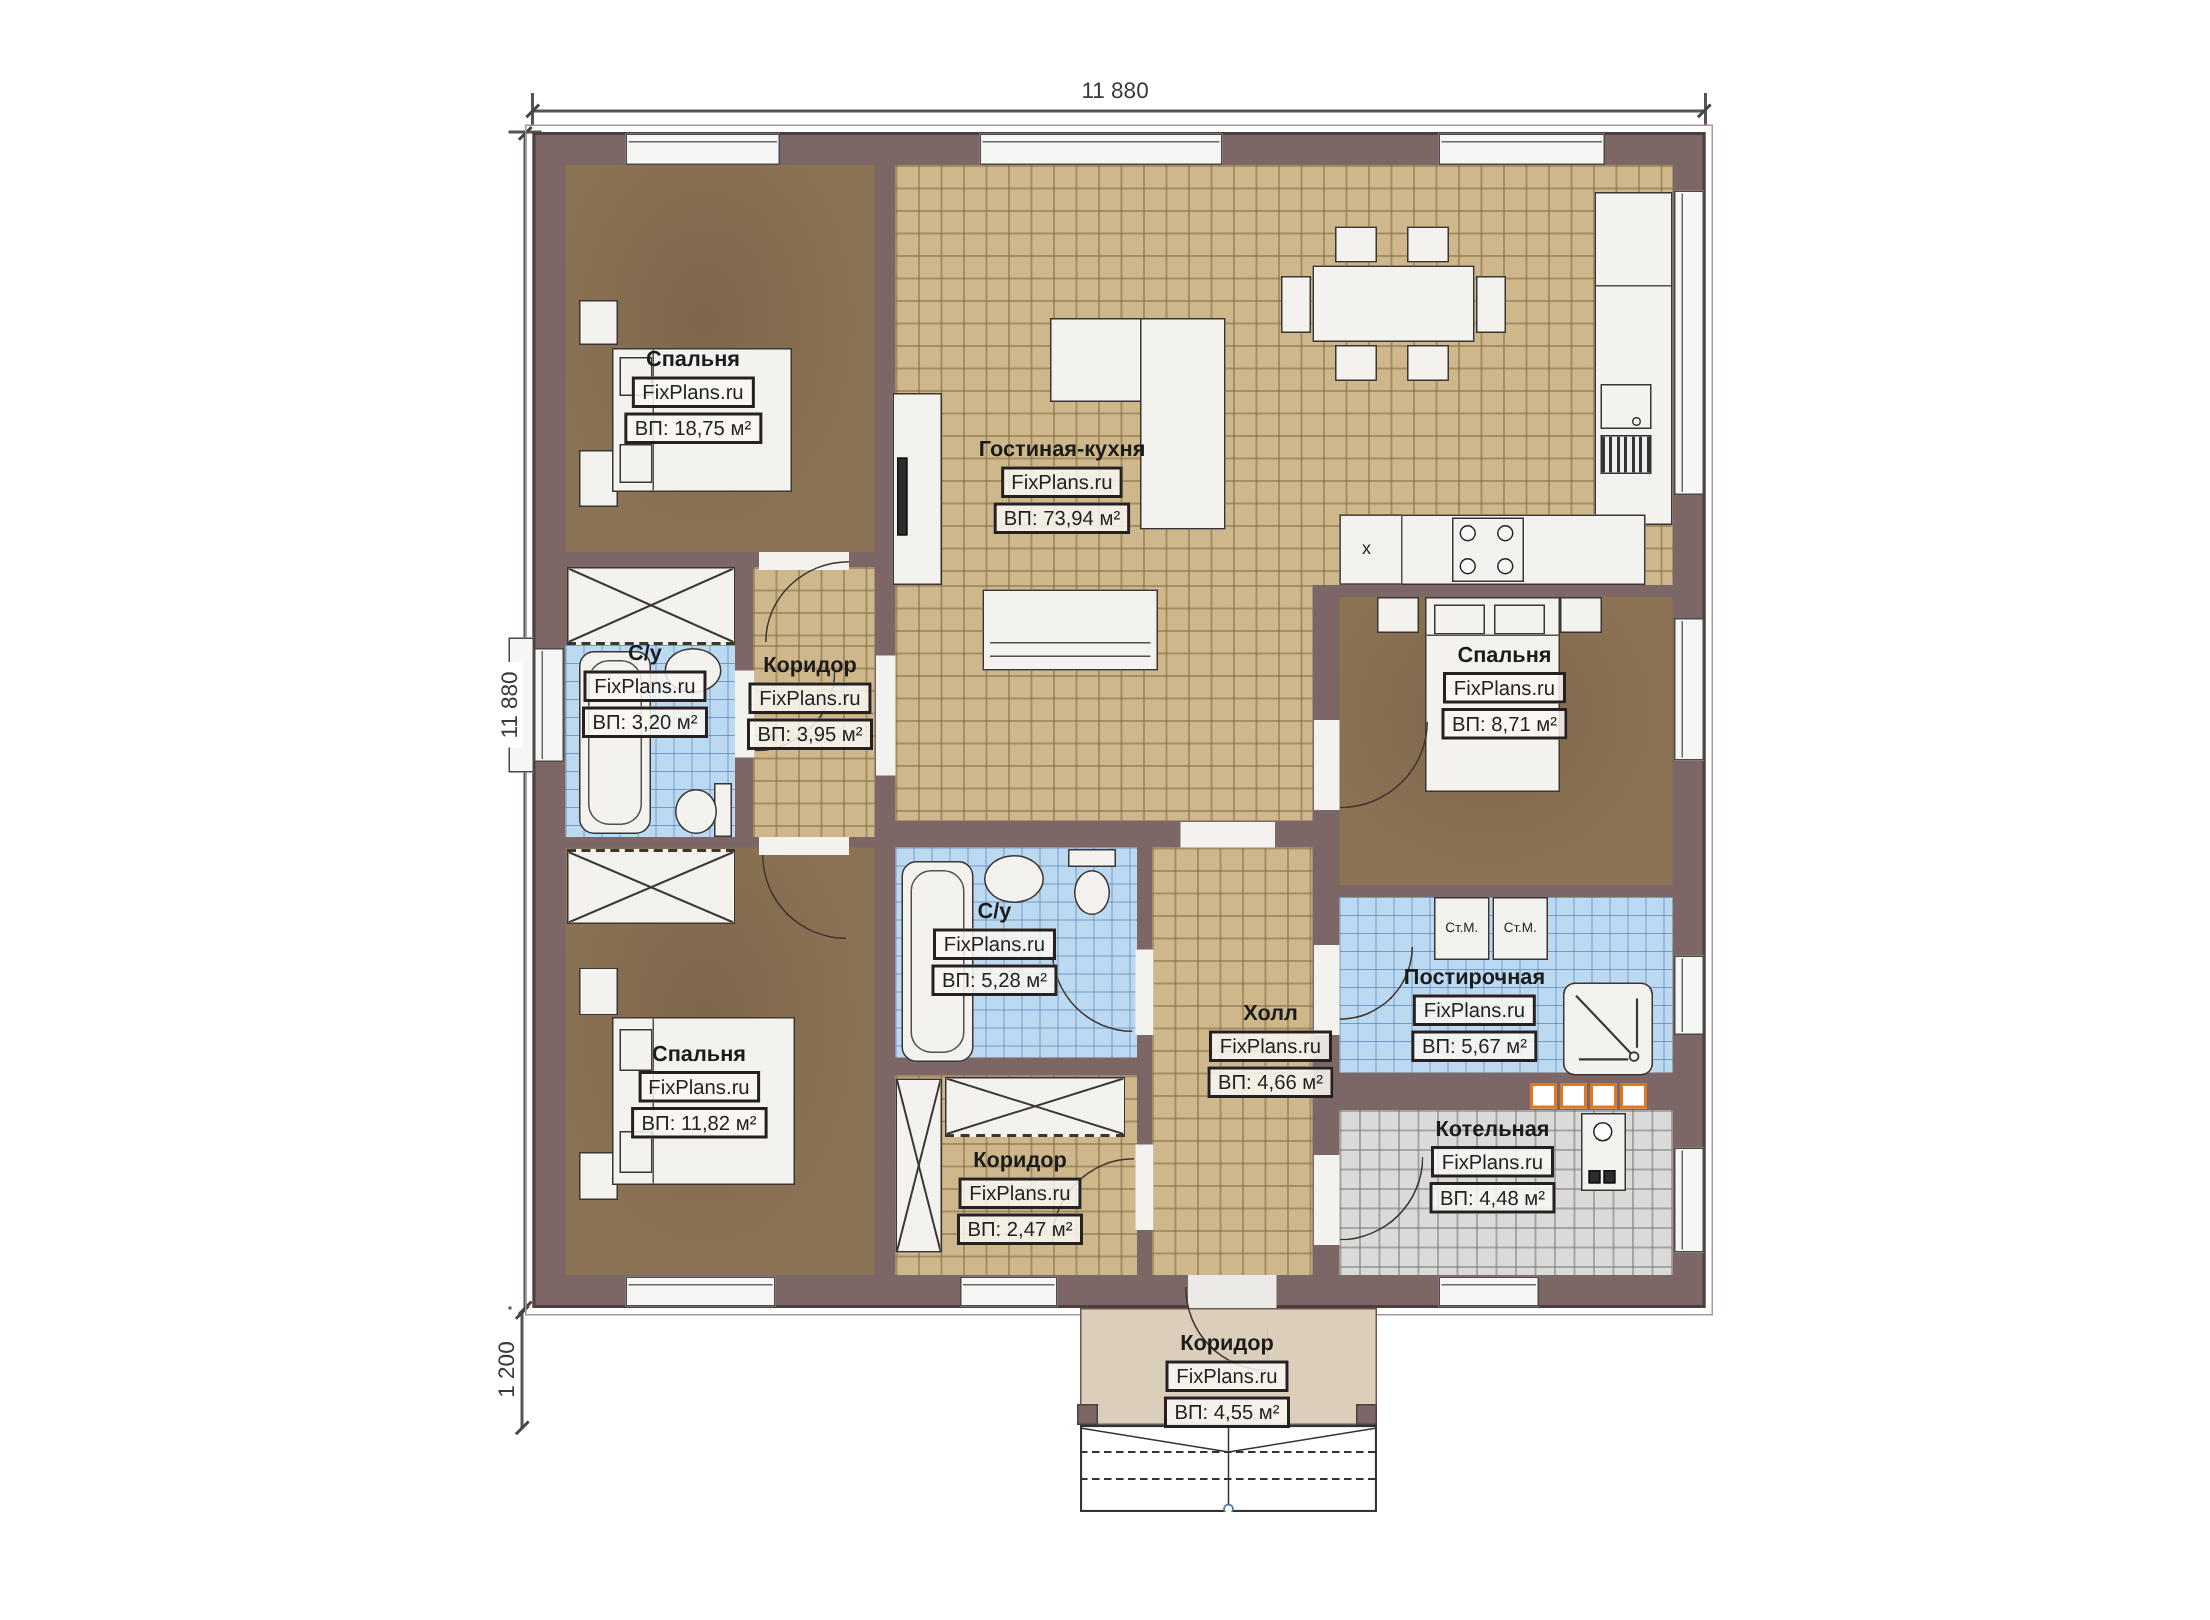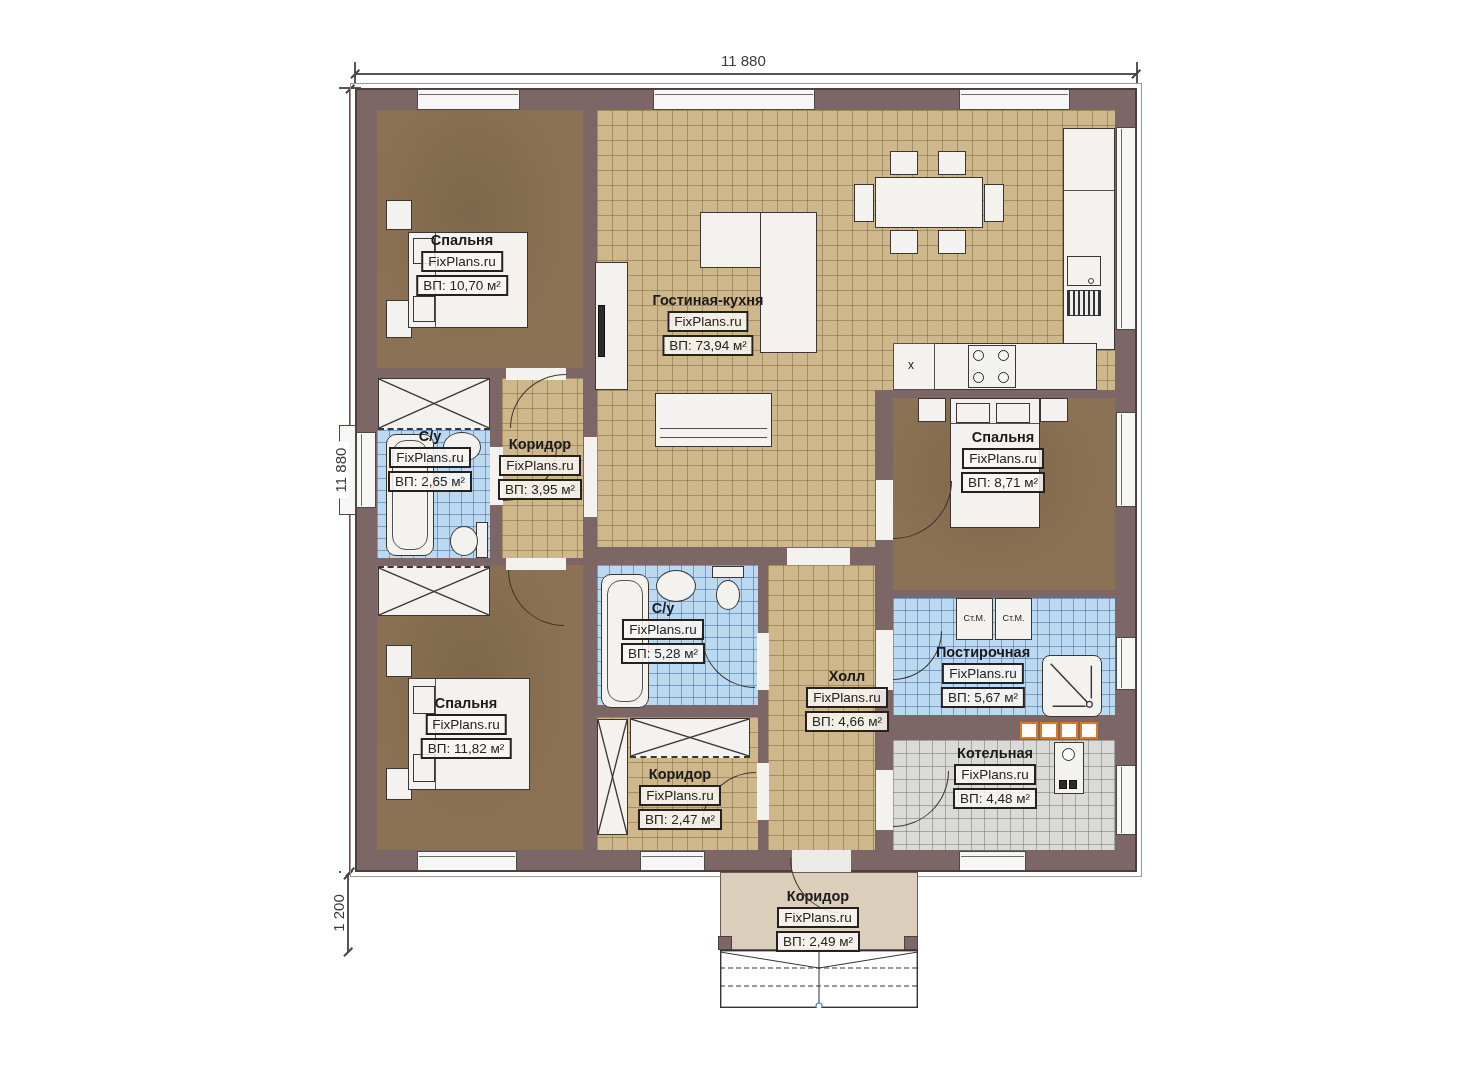--- a/index.html
+++ b/index.html
@@ -265,33 +265,33 @@
       <line x1="0" y1="2" x2="99" y2="18" stroke="#333" stroke-width="1"></line>
       <line x1="198" y1="2" x2="99" y2="18" stroke="#333" stroke-width="1"></line>
       <line x1="99" y1="0" x2="99" y2="58" stroke="#333" stroke-width="1"></line>
       <circle cx="99" cy="56" r="3" fill="#fff" stroke="#4a7ab5" stroke-width="1.2"></circle>
     </svg>
   </div>
 
   <div class="room-label" style="left:462px;top:232px;">
     <div class="room-name">Спальня</div>
     <div class="wm-box">FixPlans.ru</div>
-    <div class="area-box">ВП: 10,70 м²</div>
+    <div class="area-box">ВП: 18,75 м²</div>
   </div>
 
   <div class="room-label" style="left:708px;top:292px;">
     <div class="room-name">Гостиная-кухня</div>
     <div class="wm-box">FixPlans.ru</div>
     <div class="area-box">ВП: 73,94 м²</div>
   </div>
 
   <div class="room-label" style="left:430px;top:428px;">
     <div class="room-name">С/у</div>
     <div class="wm-box">FixPlans.ru</div>
-    <div class="area-box">ВП: 2,65 м²</div>
+    <div class="area-box">ВП: 3,20 м²</div>
   </div>
 
   <div class="room-label" style="left:540px;top:436px;">
     <div class="room-name">Коридор</div>
     <div class="wm-box">FixPlans.ru</div>
     <div class="area-box">ВП: 3,95 м²</div>
   </div>
 
   <div class="room-label" style="left:1003px;top:429px;">
     <div class="room-name">Спальня</div>
@@ -331,16 +331,16 @@
 
   <div class="room-label" style="left:680px;top:766px;">
     <div class="room-name">Коридор</div>
     <div class="wm-box">FixPlans.ru</div>
     <div class="area-box">ВП: 2,47 м²</div>
   </div>
 
   <div class="room-label" style="left:818px;top:888px;">
     <div class="room-name">Коридор</div>
     <div class="wm-box">FixPlans.ru</div>
-    <div class="area-box">ВП: 2,49 м²</div>
+    <div class="area-box">ВП: 4,55 м²</div>
   </div>
 
 </div>
 
 </body></html>

